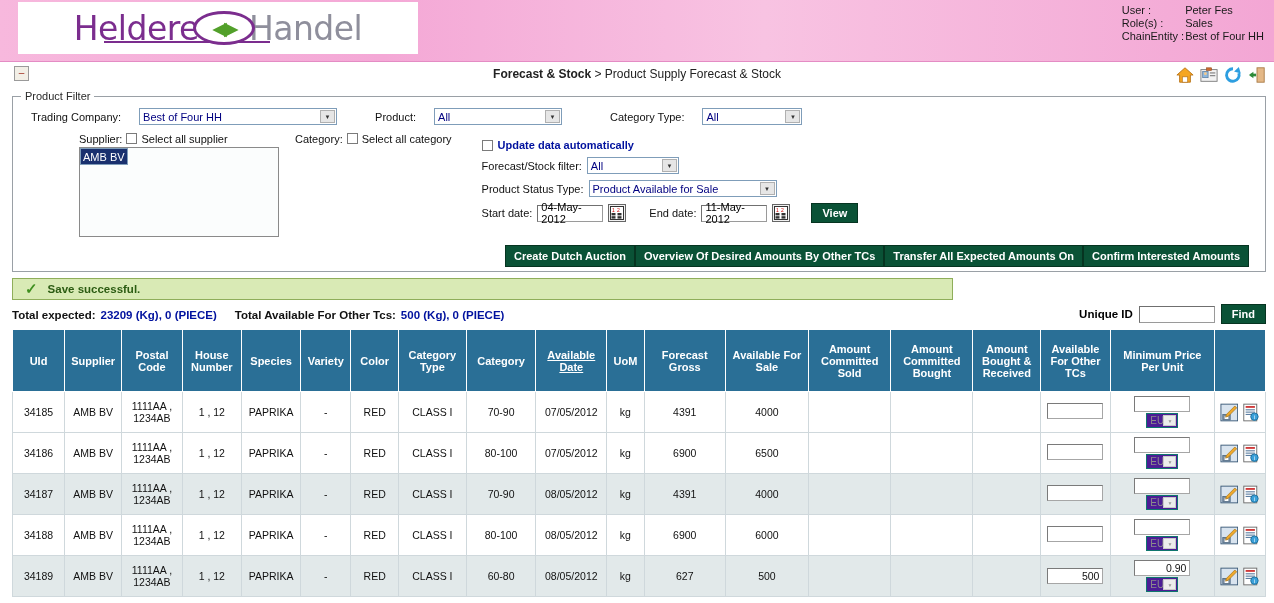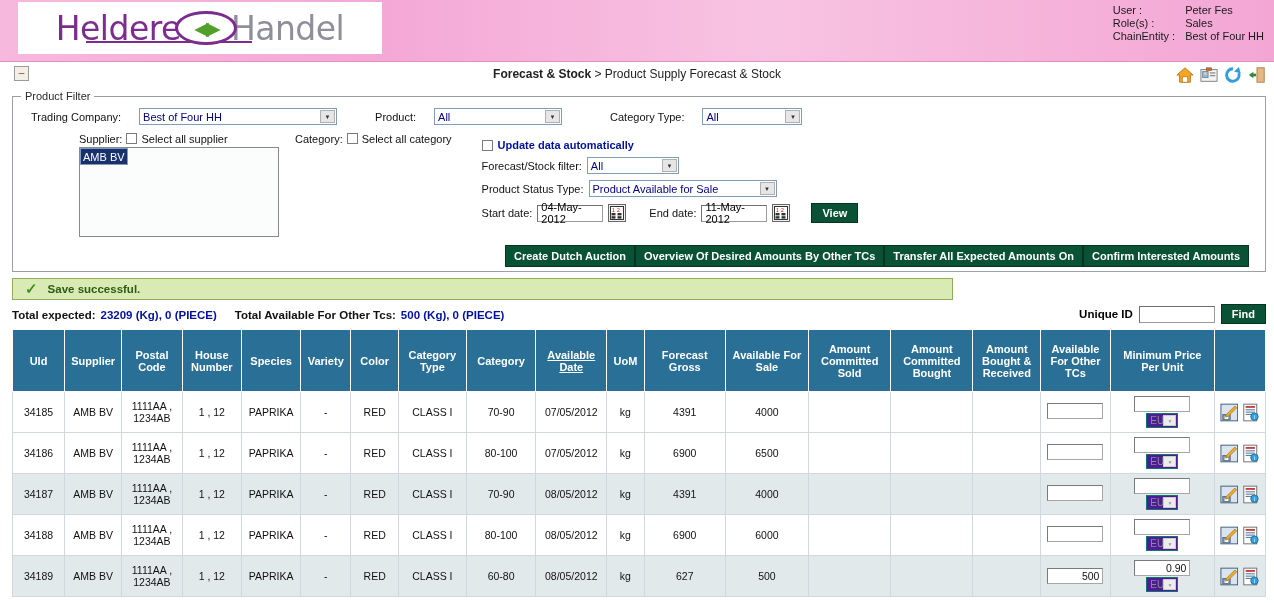--- a/index.html
+++ b/index.html
@@ -16,21 +16,21 @@
   
   .banner {
     position: relative;
     height: 62px;
     background: linear-gradient(to right, #f7b8dd 0%, #f4a8d6 30%, #f8c3e2 60%, #f3a6d4 100%);
     border-bottom: 1px solid #e48cc4;
   }
   .logo-box {
     position: absolute;
     left: 18px; top: 2px;
-    width: 364px; height: 52px;
+    width: 400px; height: 52px;
     background: #ffffff;
     display: flex;
     flex-direction: column;
     align-items: center;
     justify-content: center;
   }
   .logo-row { display: flex; align-items: center; line-height: 1; position: relative; }
   .logo-word {
     font-family: "DejaVu Sans", sans-serif;
     font-size: 33px;
@@ -62,21 +62,21 @@
   }
   .userinfo {
     position: absolute;
     right: 6px; top: 4px;
     font-size: 11px;
     color: #1a1a1a;
     line-height: 13px;
   }
   .userinfo table { border-collapse: collapse; }
   .userinfo td { padding: 0 4px 0 0; font-size: 11px; white-space: nowrap; }
-  .userinfo td.lab { padding-right: 10px; }
+  .userinfo td.lab { padding-right: 1px; }
 
   
   .crumbstrip {
     position: relative;
     height: 26px;
     background: #ffffff;
     border-bottom: 0;
   }
   .collapse-btn {
     position: absolute; left: 14px; top: 4px;

